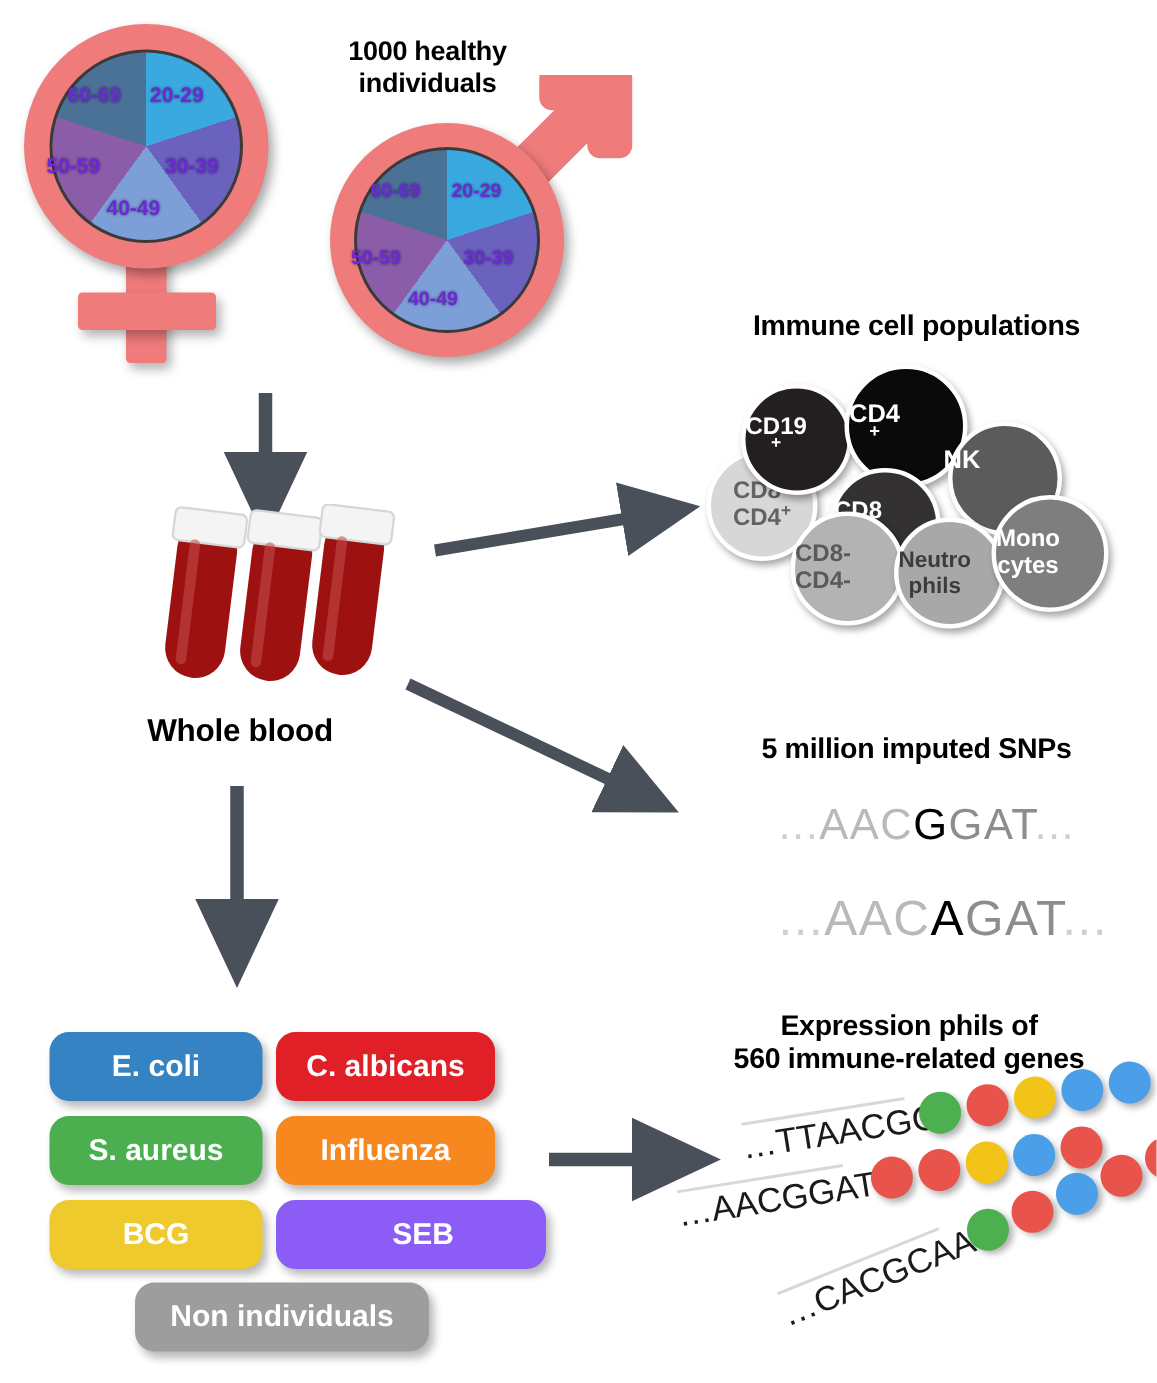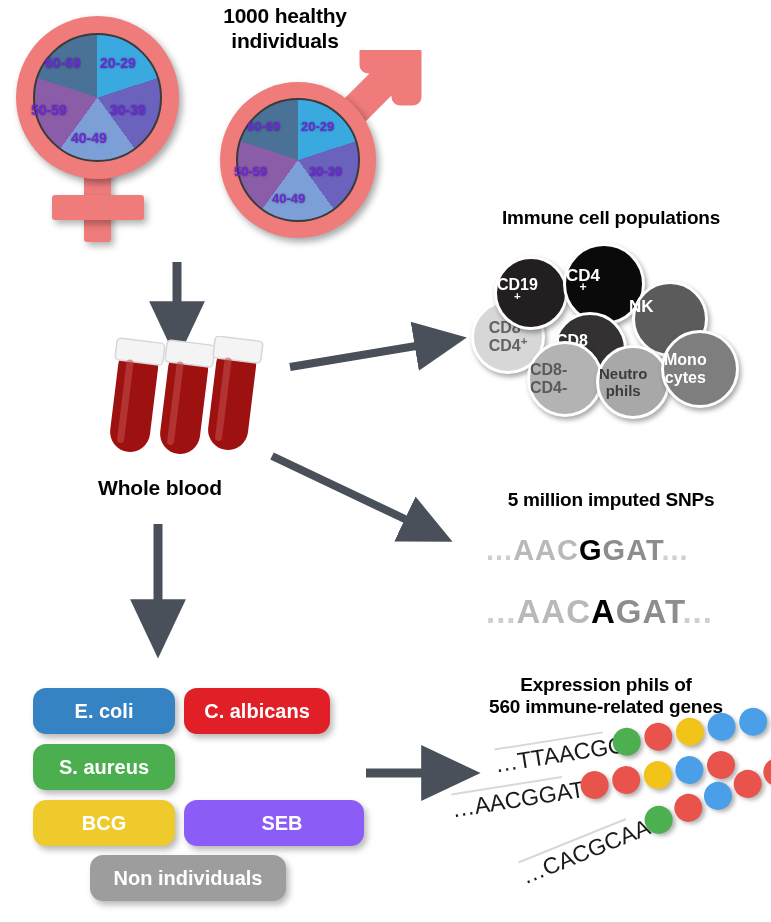--- a/index.html
+++ b/index.html
@@ -24,21 +24,21 @@
 
   
   .cell{position:absolute;border-radius:50%;display:flex;align-items:center;
         justify-content:flex-start;text-align:center;font-weight:bold;
         border:3px solid #ffffff;box-sizing:border-box;
         box-shadow:2px 3px 5px rgba(0,0,0,.35);line-height:1.02;}
   .cell span{display:block;}
   .sup{font-size:.72em;vertical-align:super;line-height:0;}
 
   
-  .snp-row{position:absolute;white-space:nowrap;font-weight:bold;}
+  .snp-row{position:absolute;white-space:nowrap;font-weight:normal;margin-left:33px;}
   .snp-dim{color:#b9b9b9;}
   .snp-mid{color:#8d8d8d;}
   .snp-hi{color:#000000;}
   .snp-dots{color:#cfcfcf;}
 
   
   .stim{position:absolute;border-radius:13px;display:flex;align-items:center;
         justify-content:center;color:#fff;font-weight:bold;
         box-shadow:3px 4px 6px rgba(0,0,0,.28);}
 
@@ -85,21 +85,21 @@
         #7b9fd6 144deg 216deg,
         #8b5ca8 216deg 288deg,
         #4a7196 288deg 360deg);"></div>
     <div class="pielabel" style="left:92px;top:47px;font-size:14px;">20-29</div>
     <div class="pielabel" style="left:102px;top:94px;font-size:14px;">30-39</div>
     <div class="pielabel" style="left:63px;top:122px;font-size:14px;">40-49</div>
     <div class="pielabel" style="left:23px;top:94px;font-size:14px;">50-59</div>
     <div class="pielabel" style="left:37px;top:47px;font-size:14px;">60-69</div>
   </div>
 
-  <div class="hdg" style="left:180px;top:4px;width:210px;font-size:21px;">
+  <div class="hdg" style="left:180px;top:24px;width:210px;font-size:18px;">
     <div>1000 healthy</div>
     <div>individuals</div>
   </div>
 
   <div class="sym-wrap" style="left:212px;top:58px;width:200px;height:192px;">
     <svg class="abs" width="110" height="100" style="left:100px;top:-8px;">
       <path d="M31,62 L78,15 L56,15 L56,2 L101,2 L101,47 L88,47 L88,25 L41,72 Z" fill="#ef7b7b" stroke="#ef7b7b" stroke-width="17" stroke-linejoin="round"></path>
     </svg>
     <div class="ring" style="left:8px;top:24px;width:156px;height:156px;"></div>
     <div class="pie" style="left:24px;top:40px;width:124px;height:124px;
@@ -211,20 +211,22 @@
   <div class="snp-row" style="left:486px;top:593px;font-size:33px;letter-spacing:1px;">
     <span class="snp-dots">...</span><span class="snp-dim">AAC</span><span class="snp-hi">A</span><span class="snp-mid">GAT</span><span class="snp-dots">...</span>
   </div>
 
   <div class="stim" style="left:184px;top:688px;width:146px;height:46px;background:#e01f26;
               font-size:20px;">C. albicans</div>
   <div class="stim" style="left:33px;top:688px;width:142px;height:46px;background:#3683c4;
               font-size:20px;">E. coli</div>
   <div class="stim" style="left:33px;top:744px;width:142px;height:46px;background:#4baf50;
               font-size:20px;">S. aureus</div>
+  <div class="stim" style="left:184px;top:744px;width:146px;height:46px;background:#f7871f;
+              font-size:20px;">Influenza</div>
   <div class="stim" style="left:33px;top:800px;width:142px;height:46px;background:#efca2c;
               font-size:20px;">BCG</div>
   <div class="stim" style="left:184px;top:800px;width:164px;height:46px;background:#8b5cf6;
               font-size:20px;padding-left:16px;">SEB</div>
   <div class="stim" style="left:90px;top:855px;width:196px;height:46px;background:#9d9d9d;
               font-size:20px;">Non individuals</div>
 
   <div class="hdg" style="left:441px;top:674px;width:330px;font-size:19px;">
     <div>Expression phils of</div>
     <div>560 immune-related genes</div>

